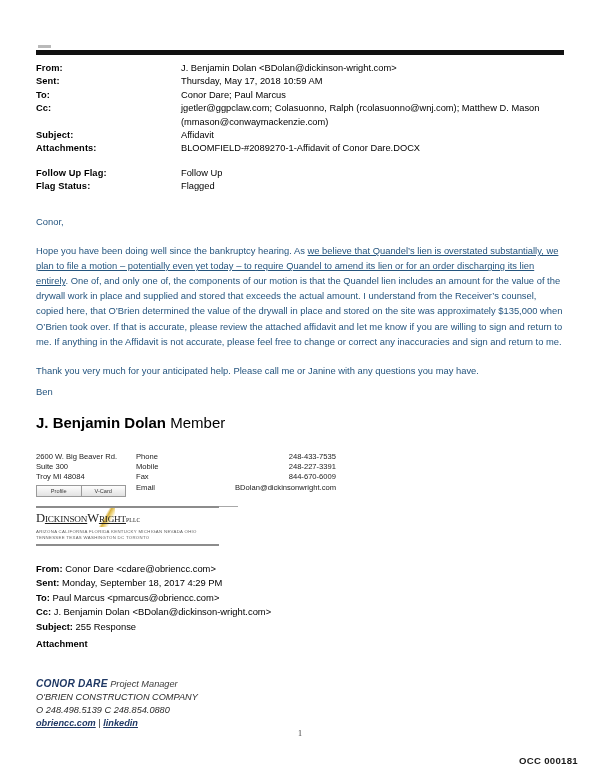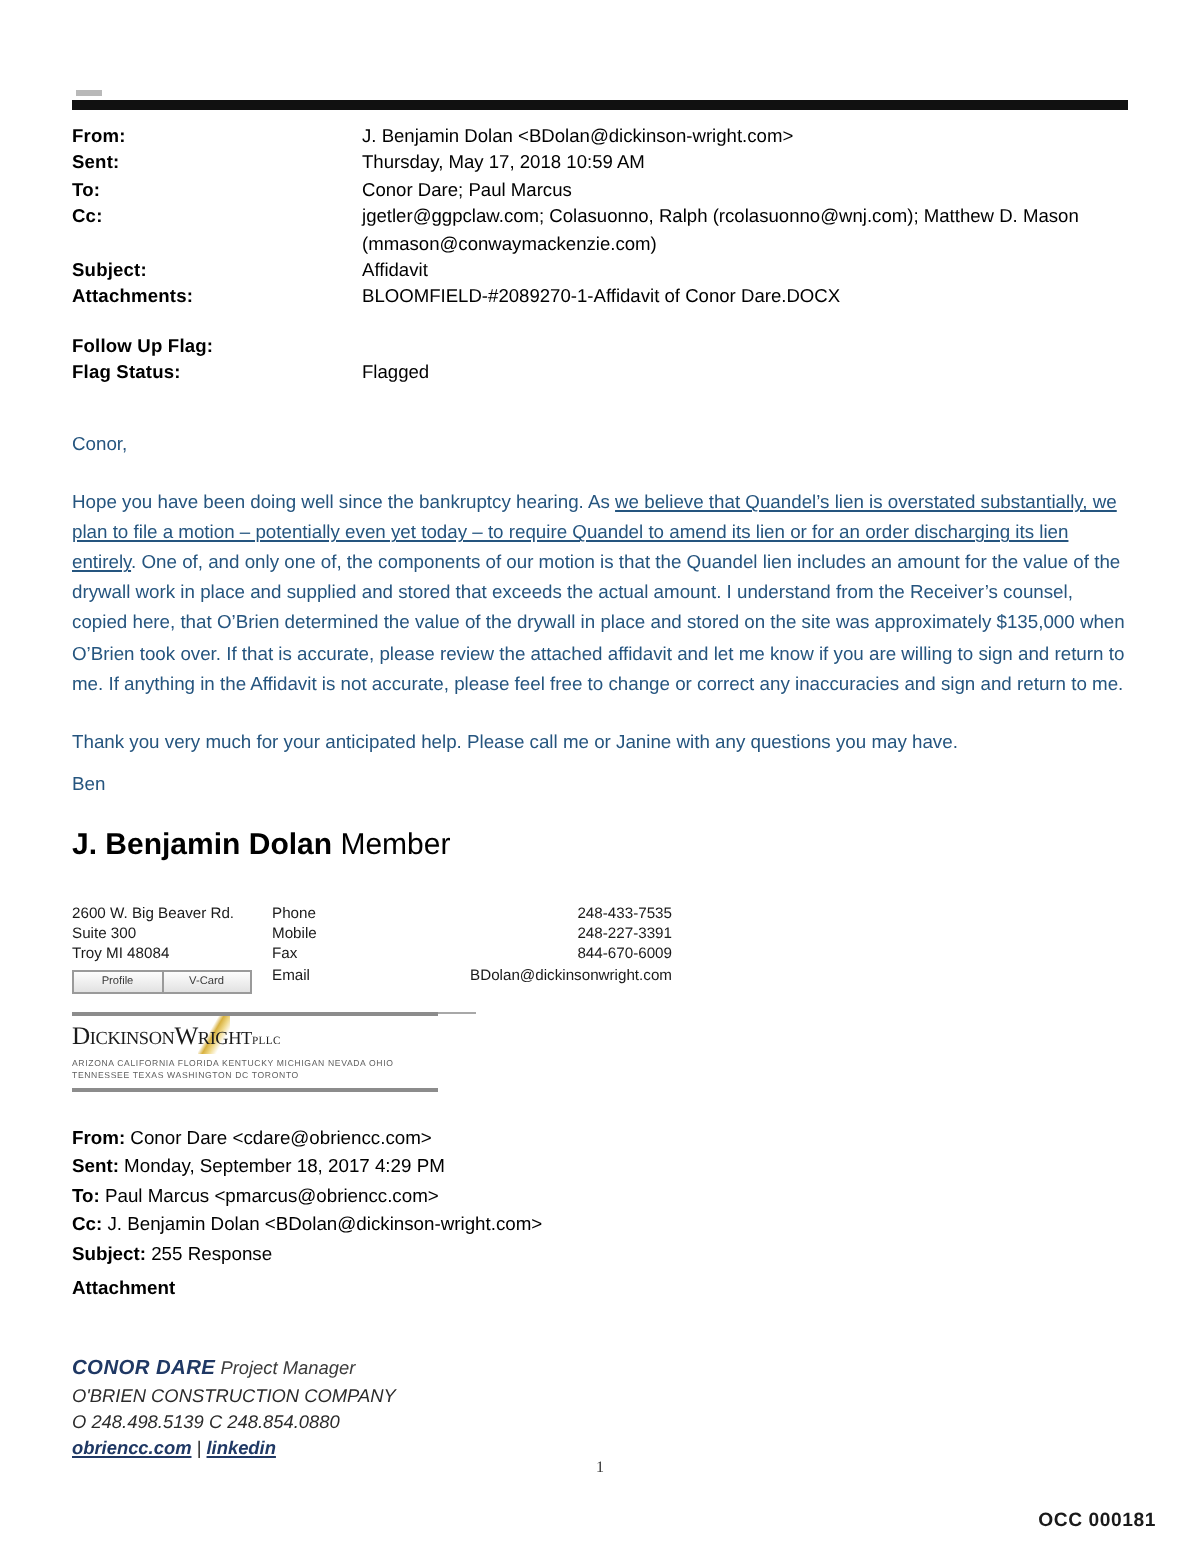--- a/index.html
+++ b/index.html
@@ -181,21 +181,21 @@
   .logo-text {
     position: relative;
     font-family: "Liberation Serif", serif;
     font-size: 12.6px;
     line-height: 17px;
     letter-spacing: -0.2px;
     color: #1b1b1b;
     white-space: nowrap;
   }
   .logo-text .cap { font-size: 12.6px; }
-  .logo-text .sm  { font-size: 9.2px; }
+  .logo-text .sm  { font-size: 9.2px; text-decoration: underline; }
   .logo-text .pllc { font-size: 5.6px; letter-spacing: 0.2px; }
   .states {
     font-size: 4.3px;
     line-height: 6.3px;
     letter-spacing: 0.32px;
     color: #5e5e5e;
     margin-top: 2px;
     width: 183px;
   }
   .logo-rule-bot {
@@ -300,20 +300,21 @@
     </div>
     <div class="hdr-row">
       <div class="hdr-label">Attachments:</div>
       <div class="hdr-value">BLOOMFIELD-#2089270-1-Affidavit of Conor Dare.DOCX</div>
     </div>
 
     <div class="hdr-gap"></div>
 
     <div class="hdr-row">
       <div class="hdr-label">Follow Up Flag:</div>
+      <div class="hdr-value">Follow Up</div>
     </div>
     <div class="hdr-row">
       <div class="hdr-label">Flag Status:</div>
       <div class="hdr-value">Flagged</div>
     </div>
   </div>
 
   <div class="body-block">
     <p>Conor,</p>
     <p><span>Hope you have been doing well since the bankruptcy hearing. As </span><span class="u">we believe that Quandel’s lien is overstated substantially, we plan to file a motion – potentially even yet today – to require Quandel to amend its lien or for an order discharging its lien entirely</span><span>. One of, and only one of, the components of our motion is that the Quandel lien includes an amount for the value of the drywall work in place and supplied and stored that exceeds the actual amount. I understand from the Receiver’s counsel, copied here, that O’Brien determined the value of the drywall in place and stored on the site was approximately $135,000 when O’Brien took over. If that is accurate, please review the attached affidavit and let me know if you are willing to sign and return to me. If anything in the Affidavit is not accurate, please feel free to change or correct any inaccuracies and sign and return to me.</span></p>

